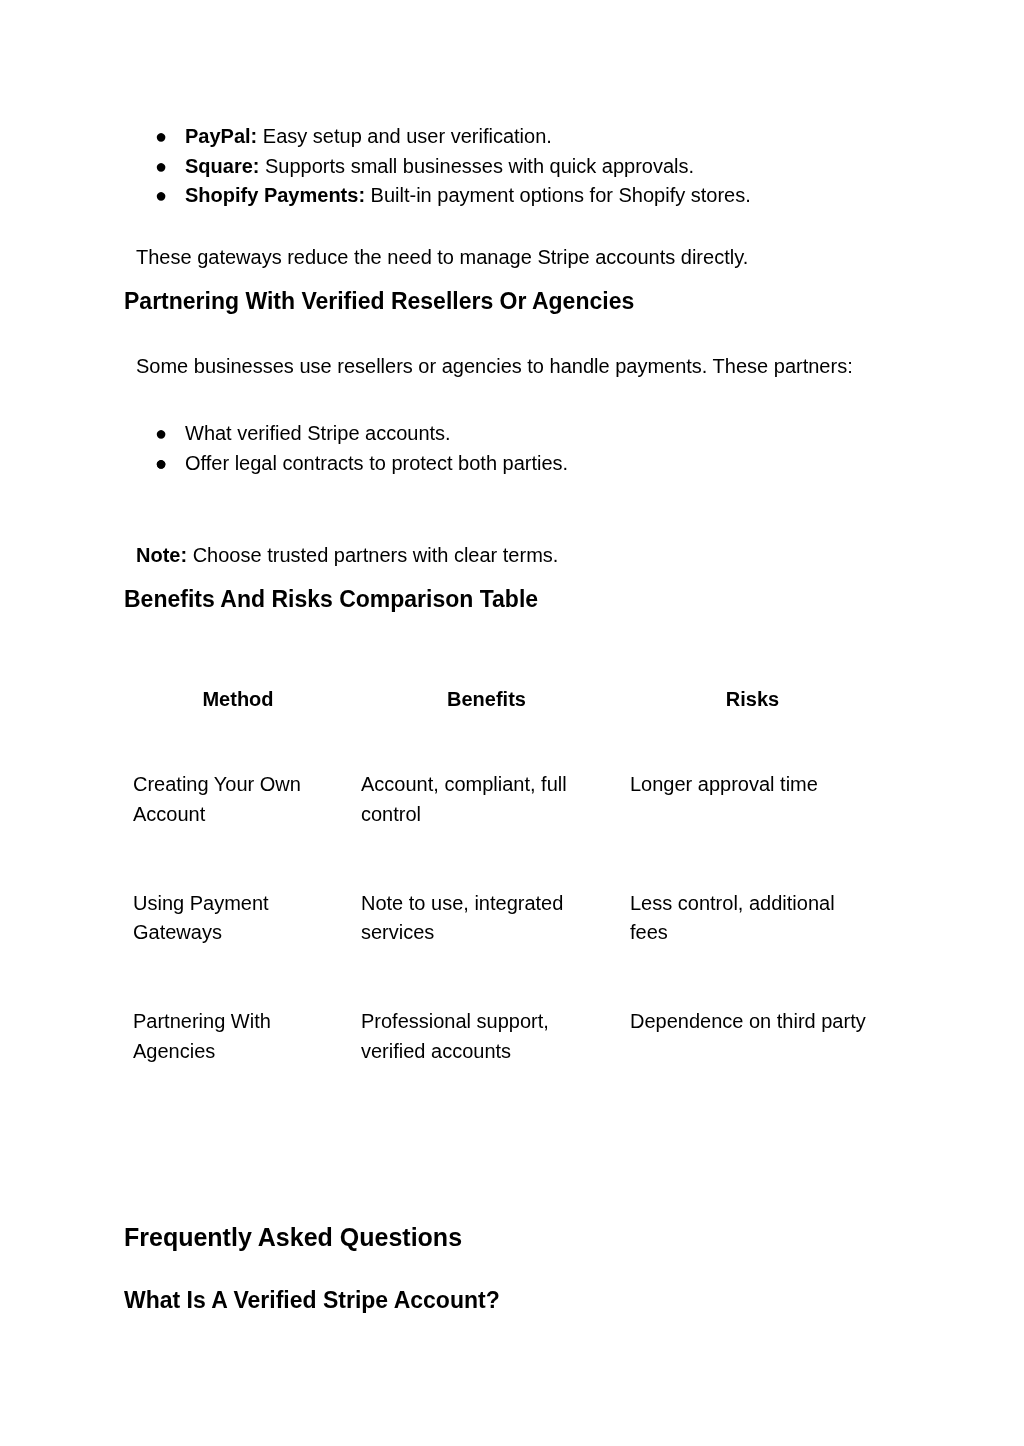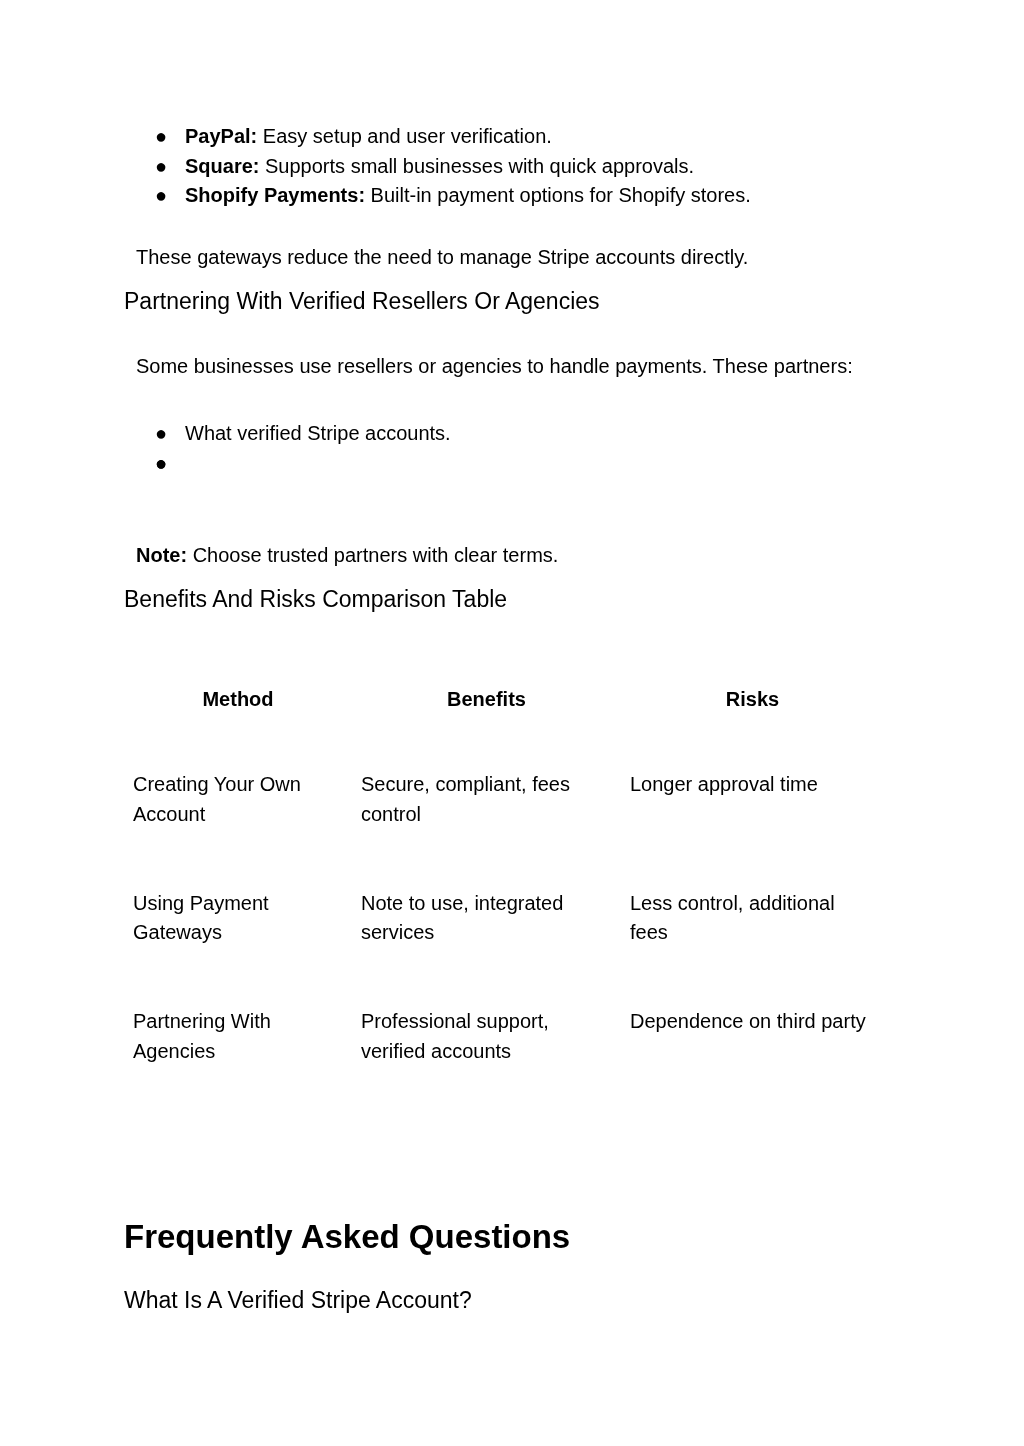--- a/index.html
+++ b/index.html
@@ -39,26 +39,26 @@
     }
     .bullets li .bullet {
       position: absolute;
       left: 31px;
       top: 0;
       font-size: 20px;
     }
     .bold { font-weight: bold; }
     h3.h3 {
       font-size: 23px;
-      font-weight: normal;
+      font-weight: bold;
       margin: 0;
       line-height: 30px;
     }
     h2.h2 {
-      font-size: 33px;
+      font-size: 25px;
       font-weight: bold;
       margin: 0;
       line-height: 40px;
     }
     .abs { position: absolute; left: 0; }
 
     table.cmp {
       position: absolute;
       left: 0;
       top: 671px;
@@ -117,20 +117,21 @@
   <ul class="bullets abs" style="top:419px;">
     <li>
       <span class="bullet">●</span>
       <span>What verified Stripe accounts.</span>
     </li>
     <li>
       <span class="bullet">●</span>
     </li>
     <li>
       <span class="bullet">●</span>
+      <span>Offer legal contracts to protect both parties.</span>
     </li>
   </ul>
 
   <p class="text abs" style="top:529px;">
     <span class="bold">Note:</span><span> Choose trusted partners with clear terms.</span>
   </p>
 
   <h3 class="h3 abs" style="top:584px;">Benefits And Risks Comparison Table</h3>
 
   <table class="cmp">
@@ -142,21 +143,21 @@
     <thead>
       <tr>
         <th>Method</th>
         <th>Benefits</th>
         <th>Risks</th>
       </tr>
     </thead>
     <tbody>
       <tr>
         <td>Creating Your Own Account</td>
-        <td>Secure, compliant, fees control</td>
+        <td>Account, compliant, full control</td>
         <td>Longer approval time</td>
       </tr>
       <tr>
         <td>Using Payment Gateways</td>
         <td>Note to use, integrated services</td>
         <td>Less control, additional fees</td>
       </tr>
       <tr>
         <td>Partnering With Agencies</td>
         <td>Professional support, verified accounts</td>

